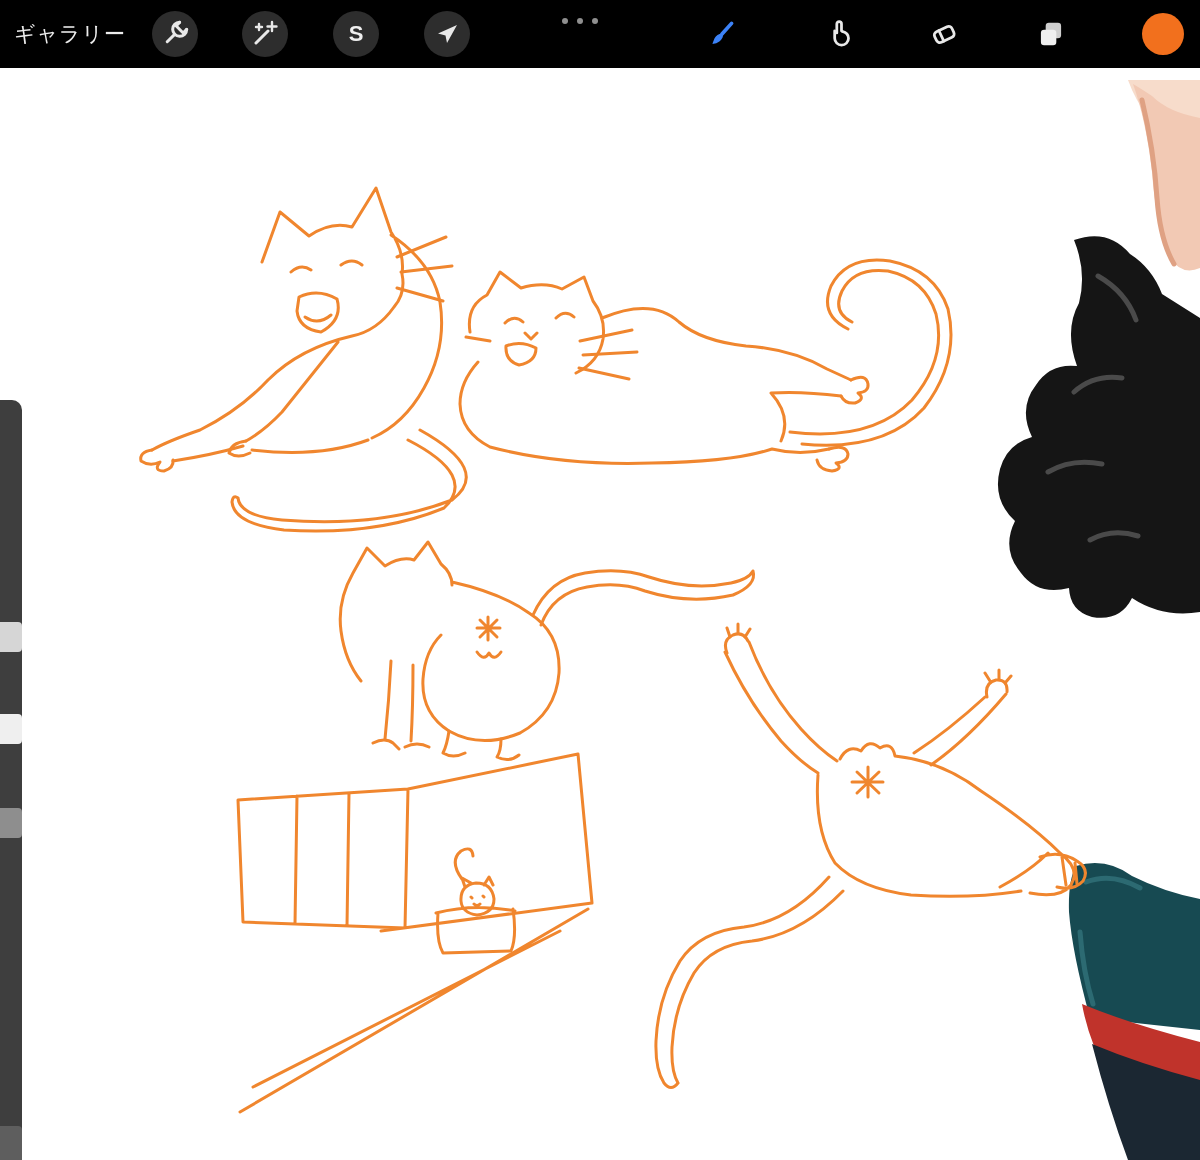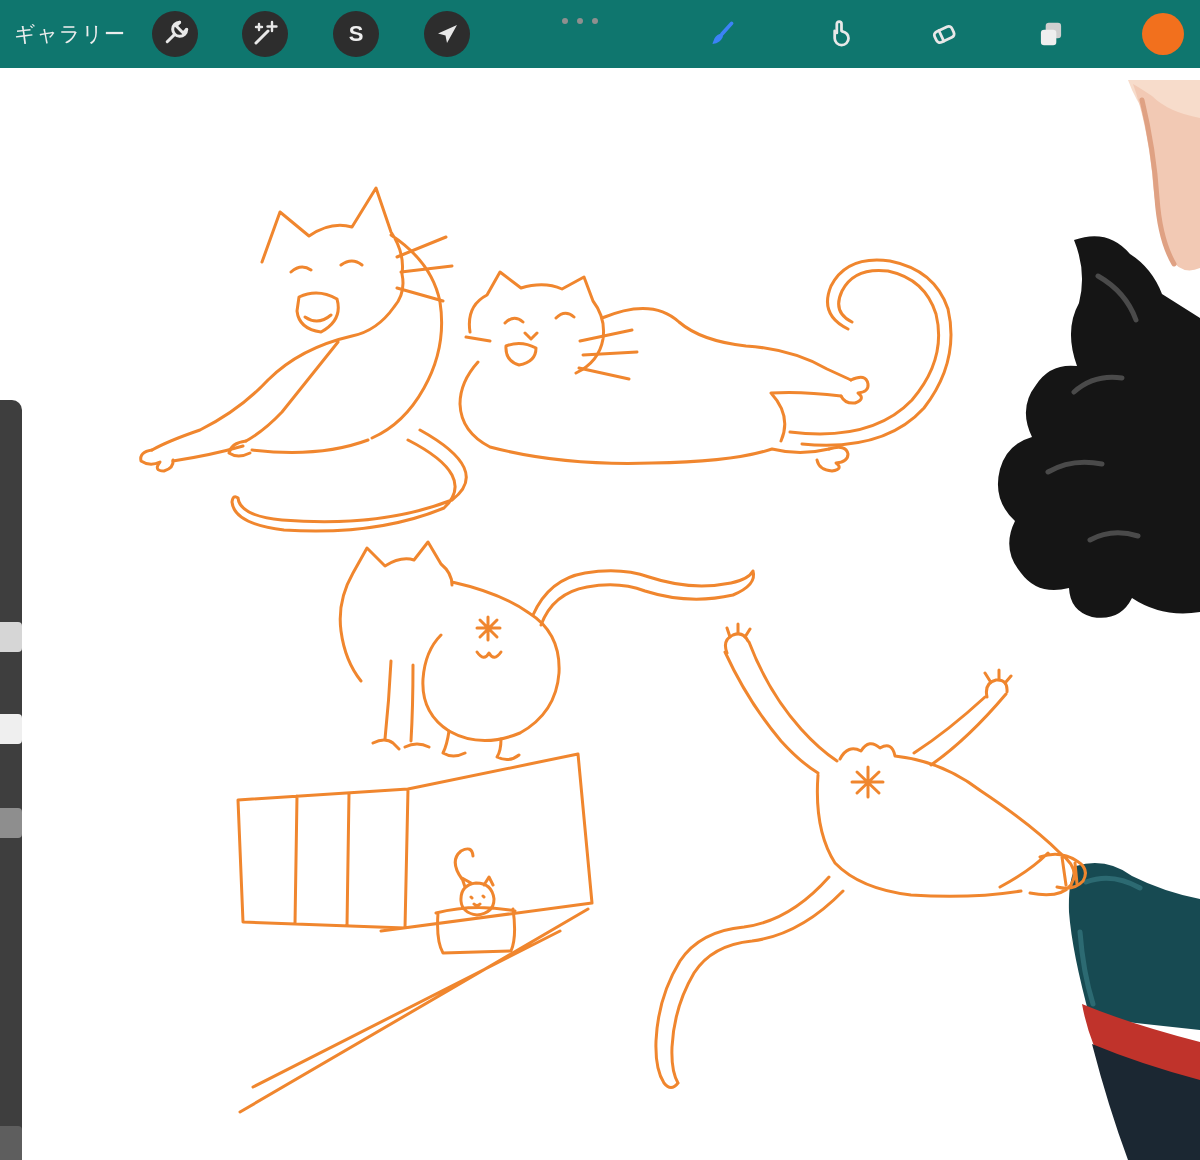--- a/index.html
+++ b/index.html
@@ -6,21 +6,21 @@
   body{
     width:1200px;height:1160px;position:relative;overflow:hidden;
     background:#ffffff;font-family:"Liberation Sans",sans-serif;
   }
   .canvas{position:absolute;inset:0;background:#ffffff;}
   svg.art{position:absolute;left:0;top:0;display:block;}
 
   
   .toolbar{
     position:absolute;left:0;top:0;width:1200px;height:68px;
-    background:#0f766e;z-index:10;
+    background:#000000;z-index:10;
   }
   .gallery{
     position:absolute;left:14px;top:0;height:68px;line-height:68px;
     color:#ececec;font-size:21px;letter-spacing:1px;cursor:pointer;
   }
   .tool-circle{
     position:absolute;top:11px;width:46px;height:46px;border-radius:50%;
     background:#2d2d2d;border:none;padding:0;margin:0;
     display:flex;align-items:center;justify-content:center;cursor:pointer;
   }

